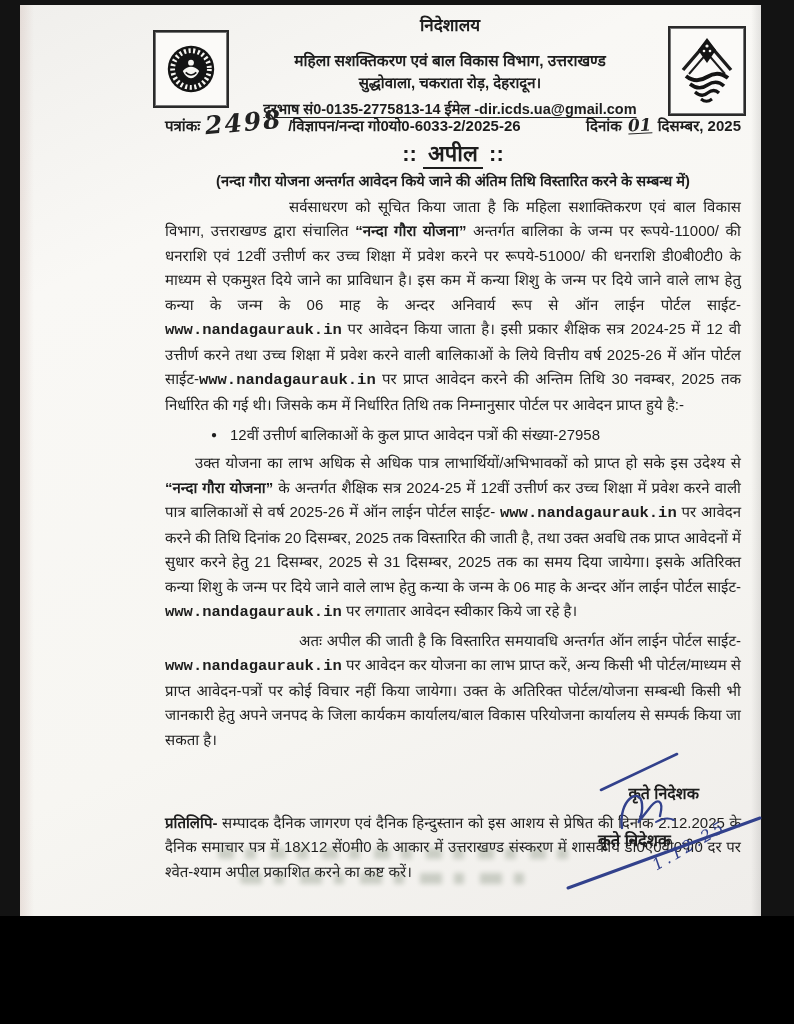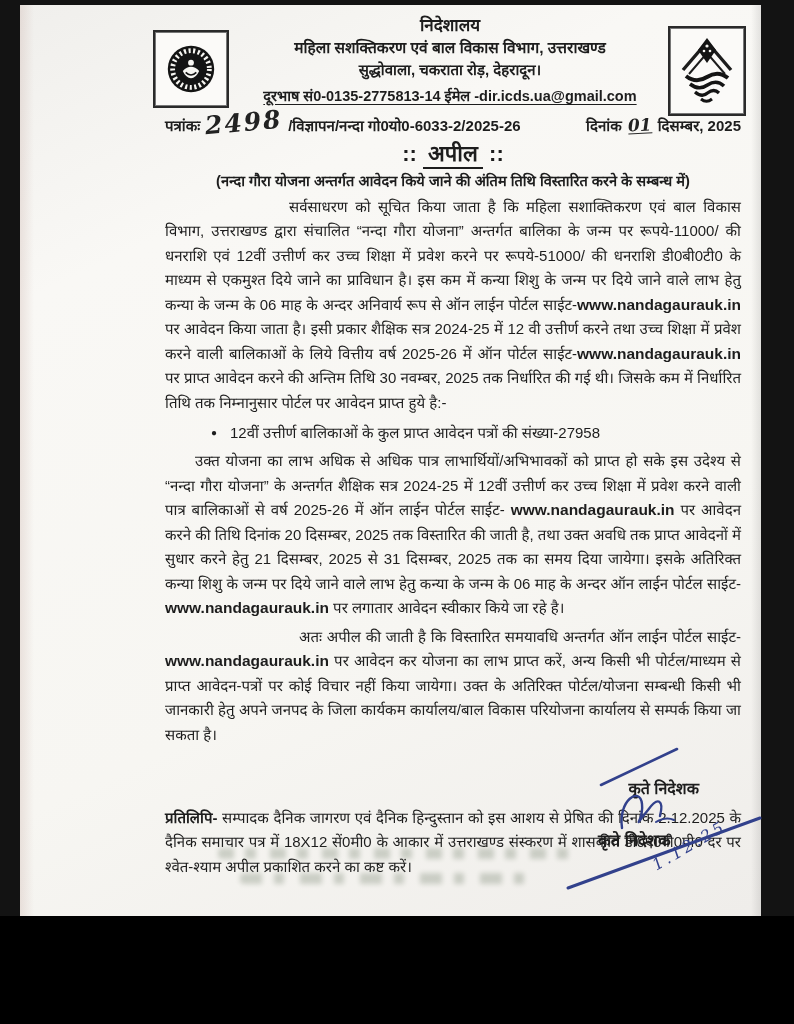--- a/index.html
+++ b/index.html
@@ -13,39 +13,39 @@
          background:linear-gradient(90deg,rgba(196,168,160,.28),rgba(196,168,160,0) 14px),
                     linear-gradient(270deg,rgba(120,120,120,.18),rgba(120,120,120,0) 10px);}
   
   .logo{position:absolute;background:#fbfaf8;border:2px solid #2a2a2a;box-shadow:0 0 0 1px #777 inset;
         display:flex;align-items:center;justify-content:center;}
   .logo-left{left:133px;top:25px;width:72px;height:74px;}
   .logo-right{left:648px;top:21px;width:74px;height:86px;}
   
   .letterhead{position:absolute;left:212px;top:10px;width:436px;text-align:center;line-height:21px;}
   .lh1{font-size:17px;font-weight:700;}
-  .lh2{font-size:15.5px;font-weight:700;margin-top:1px;}
+  .lh2{font-size:15.5px;font-weight:700;margin-top:14px;}
   .lh3{font-size:15px;font-weight:700;margin-top:1px;}
   .lh4{font-size:14.5px;font-weight:700;margin-top:6px;text-decoration:underline;
        text-underline-offset:3px;}
   
   .content{position:absolute;left:145px;top:101px;width:576px;font-size:15px;line-height:24.5px;}
   .ref-row{display:flex;justify-content:space-between;align-items:flex-end;font-weight:700;font-size:15px;height:32px;}
   .hand{font-family:"DejaVu Serif","Liberation Serif",serif;font-style:italic;color:#222;}
   .hand-num{display:inline-block;font-size:25px;line-height:20px;transform:rotate(-5deg);letter-spacing:2px;margin:0 1px;}
   .hand-date{display:inline-block;font-size:17px;transform:rotate(-3deg);border-bottom:1.5px solid #2a2a2a;margin:0 2px;line-height:15px;}
   .title{text-align:center;font-size:22px;font-weight:700;margin-top:4px;}
   .title .uword{border-bottom:2.5px solid #1d1d1d;padding:0 5px 1px;}
   .subtitle{text-align:center;font-size:14.6px;font-weight:700;line-height:20px;margin-top:4px;}
   p.para{margin:4px 0 0;text-align:justify;}
   .p1{text-indent:124px;}
   .p2{text-indent:30px;}
   .p3{text-indent:134px;}
-  .b{font-weight:400;}
-  .url{font-weight:700;font-family:Liberation Sans, sans-serif;font-size:15.5px;}
+  .b{font-weight:700;}
+  .url{font-weight:700;font-family:Liberation Mono, monospace;font-size:15.5px;}
   ul.bullets{list-style:none;margin:5px 0 3px;padding:0 0 0 46px;}
   ul.bullets li{position:relative;padding-left:19px;margin:4px 0;line-height:25px;}
   ul.bullets li::before{content:"●";position:absolute;left:0;top:0;font-size:10px;}
   .sig1{position:relative;text-align:right;font-weight:700;font-size:16px;margin:30px 42px 0 0;}
   .sig1 svg{position:absolute;right:18px;top:-34px;}
   .copy{margin-top:12px;text-align:justify;}
   .copy .lbl{font-weight:700;}
   
   .bottom-sig{position:absolute;left:540px;top:765px;width:215px;height:125px;}
   .bottom-sig .typed{position:absolute;left:38px;top:58px;font-weight:700;font-size:16.5px;color:#1d1d1d;}

